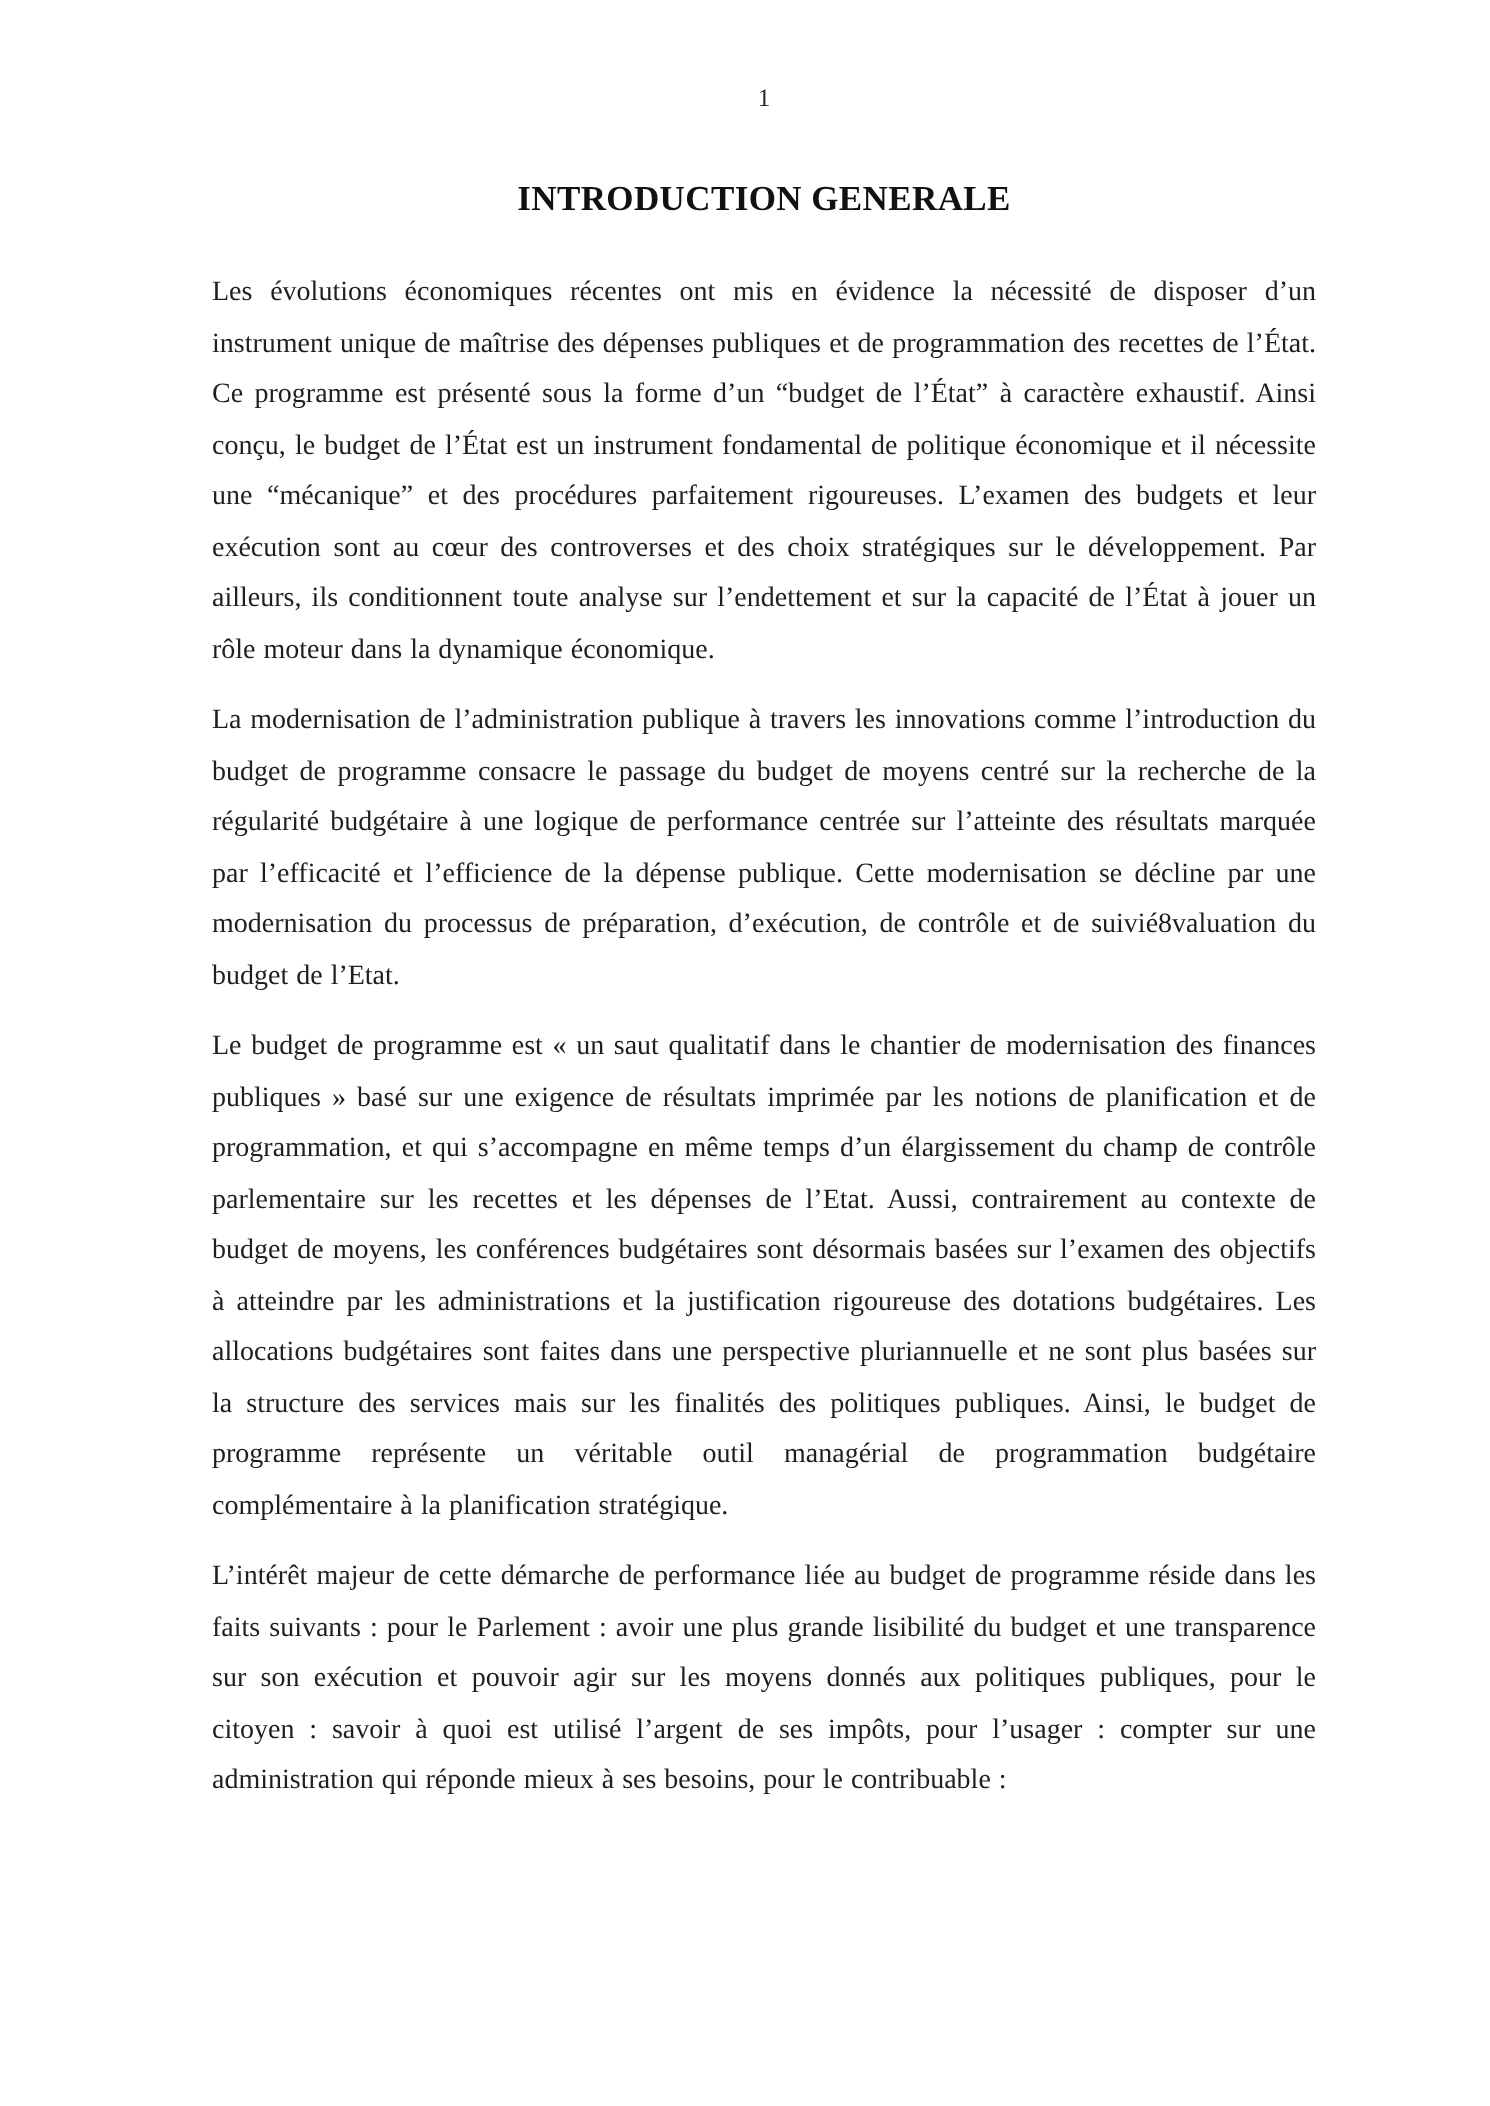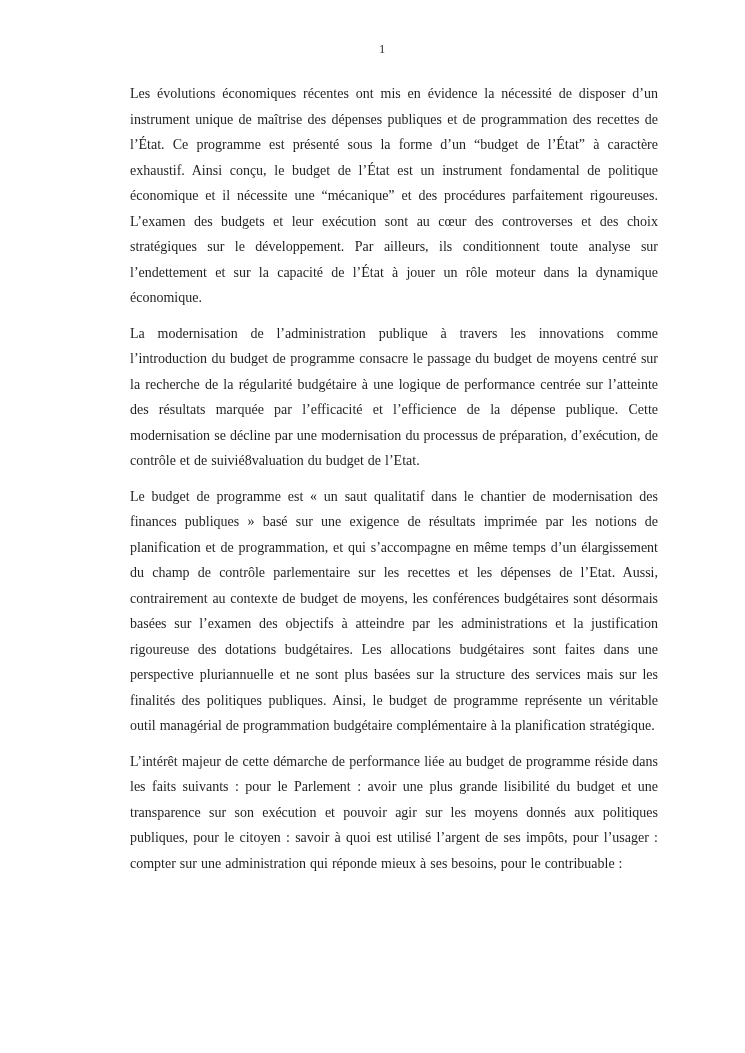--- a/index.html
+++ b/index.html
@@ -27,36 +27,36 @@
   .doc-title {
     text-align: center;
     font-size: 17.5px;
     font-weight: bold;
     letter-spacing: 0.2px;
     color: #111111;
     margin: 32px 0 0 0;
   }
   .content {
     margin-top: 24px;
-    margin-left: 24px;
   }
   .content p {
     font-size: 14px;
     line-height: 25.5px;
     text-align: justify;
     margin: 0 0 10px 0;
     word-spacing: 0.5px;
   }
 </style>
 </head>
 <body>
 
 <div class="page">
   <div class="page-number">1</div>
 
+  <h1 class="doc-title">INTRODUCTION GENERALE</h1>
 
   <div class="content">
     <p>Les évolutions économiques récentes ont mis en évidence la nécessité de disposer d’un instrument unique de maîtrise des dépenses publiques et de programmation des recettes de l’État. Ce programme est présenté sous la forme d’un “budget de l’État” à caractère exhaustif. Ainsi conçu, le budget de l’État est un instrument fondamental de politique économique et il nécessite une “mécanique” et des procédures parfaitement rigoureuses. L’examen des budgets et leur exécution sont au cœur des controverses et des choix stratégiques sur le développement. Par ailleurs, ils conditionnent toute analyse sur l’endettement et sur la capacité de l’État à jouer un rôle moteur dans la dynamique économique.</p>
     <p>La modernisation de l’administration publique à travers les innovations comme l’introduction du budget de programme consacre le passage du budget de moyens centré sur la recherche de la régularité budgétaire à une logique de performance centrée sur l’atteinte des résultats marquée par l’efficacité et l’efficience de la dépense publique. Cette modernisation se décline par une modernisation du processus de préparation, d’exécution, de contrôle et de suivié8valuation du budget de l’Etat.</p>
     <p>Le budget de programme est « un saut qualitatif dans le chantier de modernisation des finances publiques » basé sur une exigence de résultats imprimée par les notions de planification et de programmation, et qui s’accompagne en même temps d’un élargissement du champ de contrôle parlementaire sur les recettes et les dépenses de l’Etat. Aussi, contrairement au contexte de budget de moyens, les conférences budgétaires sont désormais basées sur l’examen des objectifs à atteindre par les administrations et la justification rigoureuse des dotations budgétaires. Les allocations budgétaires sont faites dans une perspective pluriannuelle et ne sont plus basées sur la structure des services mais sur les finalités des politiques publiques. Ainsi, le budget de programme représente un véritable outil managérial de programmation budgétaire complémentaire à la planification stratégique.</p>
     <p>L’intérêt majeur de cette démarche de performance liée au budget de programme réside dans les faits suivants :  pour le Parlement : avoir une plus grande lisibilité du budget et une transparence sur son exécution et pouvoir agir sur les moyens donnés aux politiques publiques, pour le citoyen : savoir à quoi est utilisé l’argent de ses impôts, pour l’usager : compter sur une administration qui réponde mieux à ses besoins, pour le contribuable :</p>
   </div>
 </div>
 
 </body></html>

